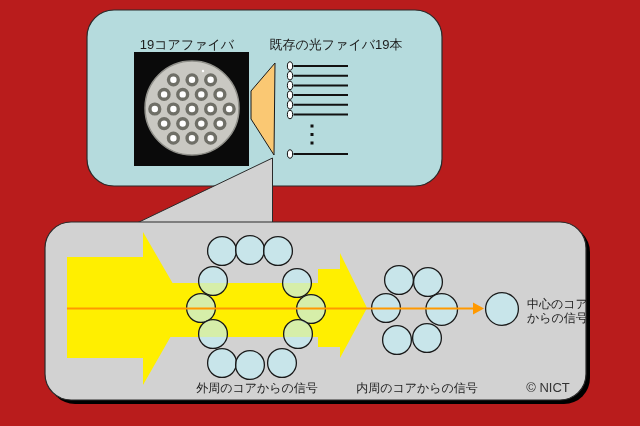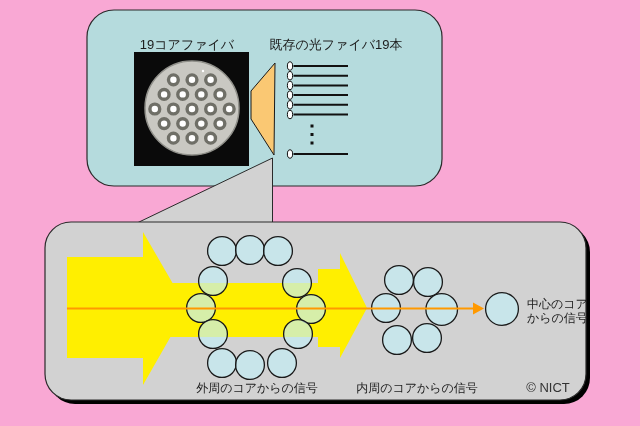--- a/index.html
+++ b/index.html
@@ -1,16 +1,16 @@
 <!DOCTYPE html>
 <html><head>
 <meta charset="utf-8">
 <style>
   html,body{margin:0;padding:0;background:#ffffff;}
-  .stage{position:relative;width:640px;height:426px;background:#f9a8d4;overflow:hidden;
+  .stage{position:relative;width:640px;height:426px;background:#b91c1c;overflow:hidden;
          font-family:"Liberation Sans","DejaVu Sans",sans-serif;}
   svg{position:absolute;left:0;top:0;}
   text{font-family:"Liberation Sans","DejaVu Sans",sans-serif;fill:#1c1c1c;}
   .lbl{font-size:13px;}
   .lbl-sm{font-size:12px;}
   .credit{font-size:13px;fill:#333333;}
 </style>
 </head>
 <body>
 

